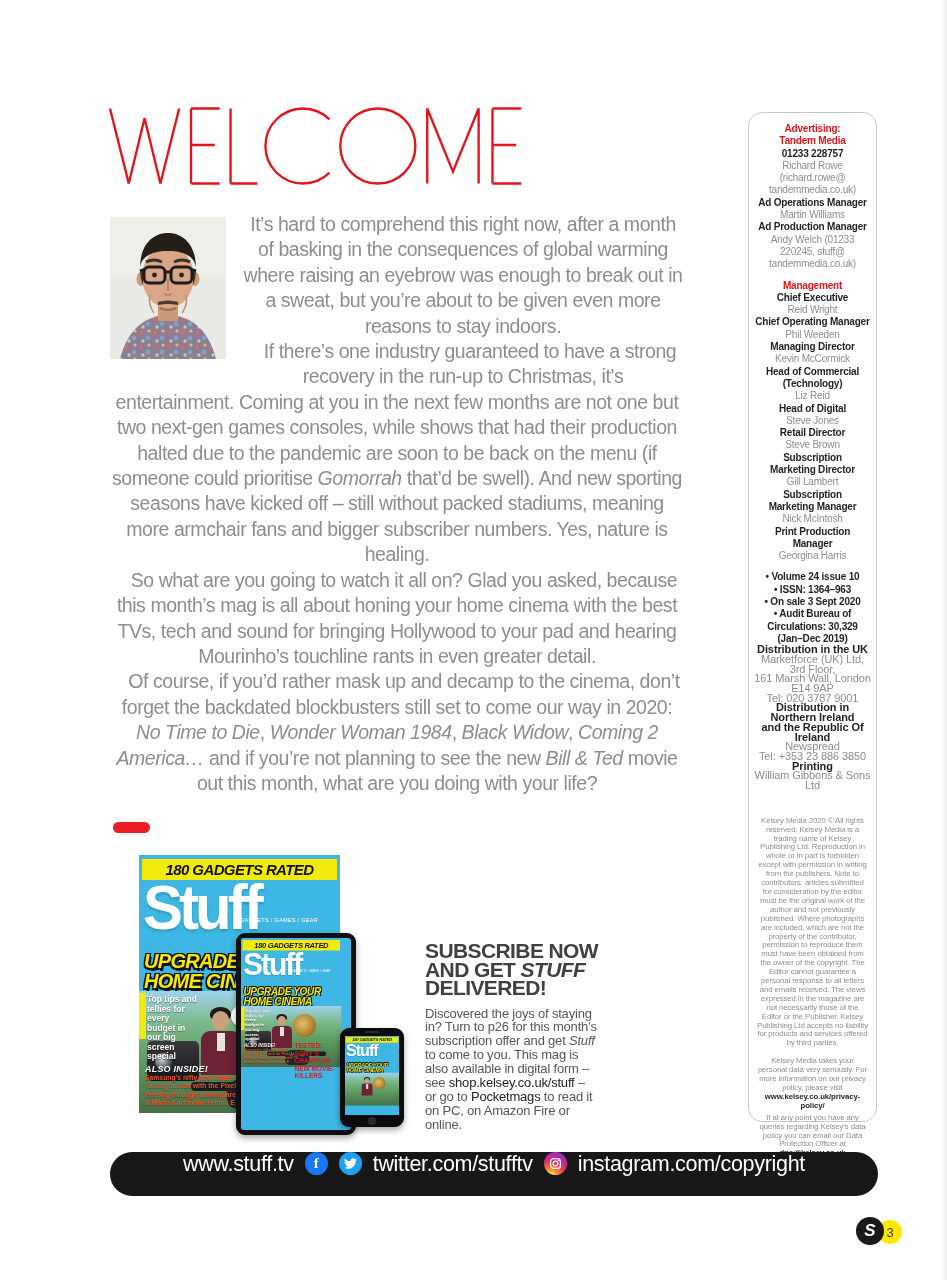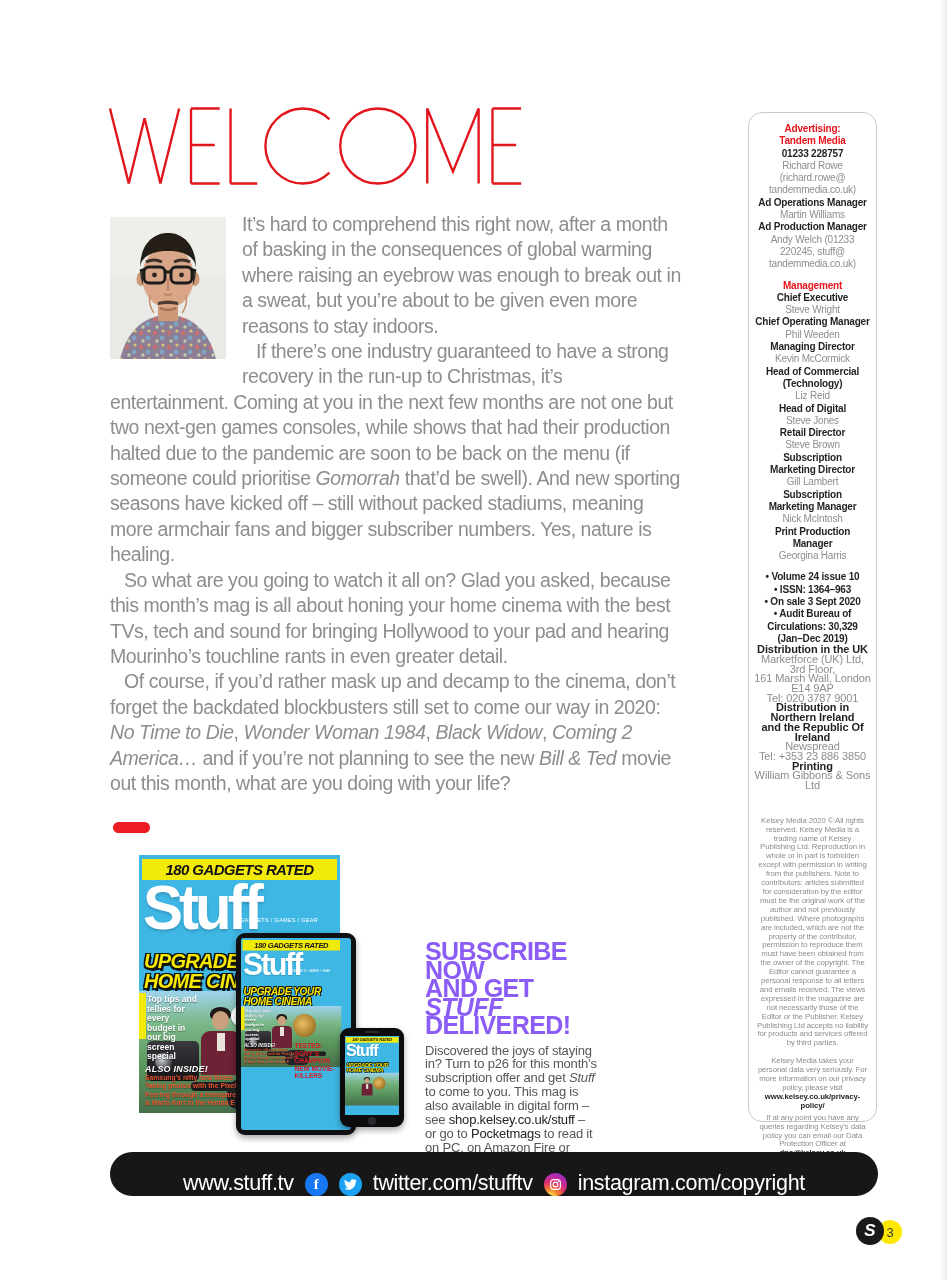--- a/index.html
+++ b/index.html
@@ -4,21 +4,21 @@
 <style>
   html,body{margin:0;padding:0;background:#ffffff;}
   .page{position:relative;width:947px;height:1280px;background:#fff;font-family:"Liberation Sans",sans-serif;overflow:hidden;}
   .page-edge{position:absolute;right:0;top:0;width:7px;height:100%;background:linear-gradient(90deg,rgba(0,0,0,0),rgba(0,0,0,.08));}
 
   
   .welcome{position:absolute;left:108px;top:106px;width:425px;height:80px;}
   .welcome svg{display:block;}
 
   
-  .intro{position:absolute;left:110px;top:212px;width:574px;color:#8b8d90;font-size:19.5px;line-height:25.4px;letter-spacing:-0.45px;}
+  .intro{position:absolute;left:110px;top:212px;width:574px;color:#8b8d90;font-size:19.5px;line-height:25.4px;letter-spacing:-0.45px;text-align:center;}
   .photo{float:left;width:116px;height:142px;margin:5px 16px 6px 0;background:#e9eae5;overflow:hidden;}
   .para{margin:0;}
   .para.indent{text-indent:14px;}
   .it{font-style:italic;}
   .bd{font-weight:normal;}
   .byline{position:absolute;left:110px;top:786px;font-size:18.5px;letter-spacing:-0.3px;color:#414042;}
   .byline .slash{color:#e8131b;font-weight:bold;padding:0 3px;}
   .red-dash{position:absolute;left:113px;top:822px;width:37px;height:11px;border-radius:5.5px;background:#ed1c24;}
 
   
@@ -61,42 +61,42 @@
   .tablet .screen{position:relative;width:100%;height:100%;background:#3fb7e5;overflow:hidden;border-radius:3px;}
   .scale-mini{transform:scale(0.5);transform-origin:top left;}
   .phone{position:absolute;left:230px;top:173px;width:64px;height:99px;background:#0c0c0e;border-radius:9px;padding:8px 5px 12px;box-sizing:border-box;box-shadow:0 3px 6px rgba(0,0,0,.35);}
   .phone .screen{position:relative;width:100%;height:100%;background:#3fb7e5;overflow:hidden;}
   .scale-micro{transform:scale(0.27);transform-origin:top left;}
   .phone .home-btn{position:absolute;left:50%;bottom:2px;width:8px;height:8px;margin-left:-4px;border-radius:50%;background:#2b2b2f;}
   .phone .speaker{position:absolute;left:50%;top:3px;width:14px;height:2px;margin-left:-7px;border-radius:2px;background:#2b2b2f;}
 
   
   .subscribe{position:absolute;left:425px;top:942px;width:190px;}
-  .sub-head{color:#8b5cf6;font-weight:bold;font-size:25px;line-height:18.5px;letter-spacing:-0.6px;}
+  .sub-head{color:#404040;font-weight:bold;font-size:21px;line-height:18.5px;letter-spacing:-0.6px;}
   .sub-body{margin-top:9px;color:#55565a;font-size:13px;line-height:13.9px;letter-spacing:-0.2px;width:172px;}
   .sub-body .bd{color:#232323;}
 
   
   .sidebar{position:absolute;left:748px;top:112px;width:129px;height:1010px;border:1px solid #c8c9ca;border-radius:14px;
      padding:10px 5px 8px;box-sizing:border-box;display:flex;flex-direction:column;text-align:center;}
   .cl{font-size:10px;line-height:12.3px;letter-spacing:-0.2px;color:#8b8d90;}
   .cl.bold{font-weight:bold;color:#231f20;}
   .cl.red{font-weight:bold;color:#e8131b;}
   .cl.spacer{height:9px;line-height:0;font-size:0;}
   .side-bottom{margin-top:auto;}
   .dl{font-size:11px;line-height:9.7px;letter-spacing:-0.1px;color:#8b8d90;}
   .dl.bold{font-weight:bold;color:#231f20;}
   .legal{margin:26px 2px 0;font-size:7.8px;line-height:8.9px;letter-spacing:-0.1px;color:#8b8d90;}
   .privacy{margin:9px 2px 0;font-size:7.8px;line-height:8.9px;letter-spacing:-0.1px;color:#8b8d90;}
   .privacy .link{font-weight:bold;color:#231f20;}
   .privacy .p2{display:block;margin-top:3px;}
 
   
   .socialbar{position:absolute;left:110px;top:1152px;width:768px;height:44px;background:#171717;border-radius:22px;
-     display:flex;align-items:flex-end;justify-content:center;gap:11px;color:#fff;font-size:21.5px;letter-spacing:-0.3px;}
+     display:flex;align-items:flex-start;justify-content:center;gap:11px;color:#fff;font-size:21.5px;letter-spacing:-0.3px;}
   .sb-icon{display:inline-flex;align-items:center;justify-content:center;width:23px;height:23px;border-radius:50%;flex:0 0 auto;}
   .sb-icon.fb{background:#1877f2;color:#fff;font-weight:bold;font-size:15px;font-family:"Liberation Serif",serif;}
   .sb-icon.tw{background:#1da1f2;}
   .sb-icon.ig{background:radial-gradient(circle at 28% 105%,#fdd64e 8%,#f28030 28%,#e2336b 50%,#b729a8 72%,#7038da 100%);}
 
   
   .s-badge{position:absolute;left:856px;top:1217px;width:28px;height:28px;border-radius:50%;background:#1a1a1a;z-index:2;
      display:flex;align-items:center;justify-content:center;color:#fff;font-weight:bold;font-size:17px;font-style:italic;}
   .page-badge{position:absolute;left:878px;top:1220px;width:24px;height:24px;border-radius:50%;background:#ffe800;z-index:1;
      display:flex;align-items:center;justify-content:center;color:#3a3a3a;font-size:13px;}
@@ -288,21 +288,21 @@
         <div class="cl gray">tandemmedia.co.uk)</div>
         <div class="cl bold">Ad Operations Manager</div>
         <div class="cl gray">Martin Williams</div>
         <div class="cl bold">Ad Production Manager</div>
         <div class="cl gray">Andy Welch (01233</div>
         <div class="cl gray">220245, stuff@</div>
         <div class="cl gray">tandemmedia.co.uk)</div>
         <div class="cl spacer"></div>
         <div class="cl red">Management</div>
         <div class="cl bold">Chief Executive</div>
-        <div class="cl gray">Steve Wright</div>
+        <div class="cl gray">Reid Wright</div>
         <div class="cl bold">Chief Operating Manager</div>
         <div class="cl gray">Phil Weeden</div>
         <div class="cl bold">Managing Director</div>
         <div class="cl gray">Kevin McCormick</div>
         <div class="cl bold">Head of Commercial</div>
         <div class="cl bold">(Technology)</div>
         <div class="cl gray">Liz Reid</div>
         <div class="cl bold">Head of Digital</div>
         <div class="cl gray">Steve Jones</div>
         <div class="cl bold">Retail Director</div>

